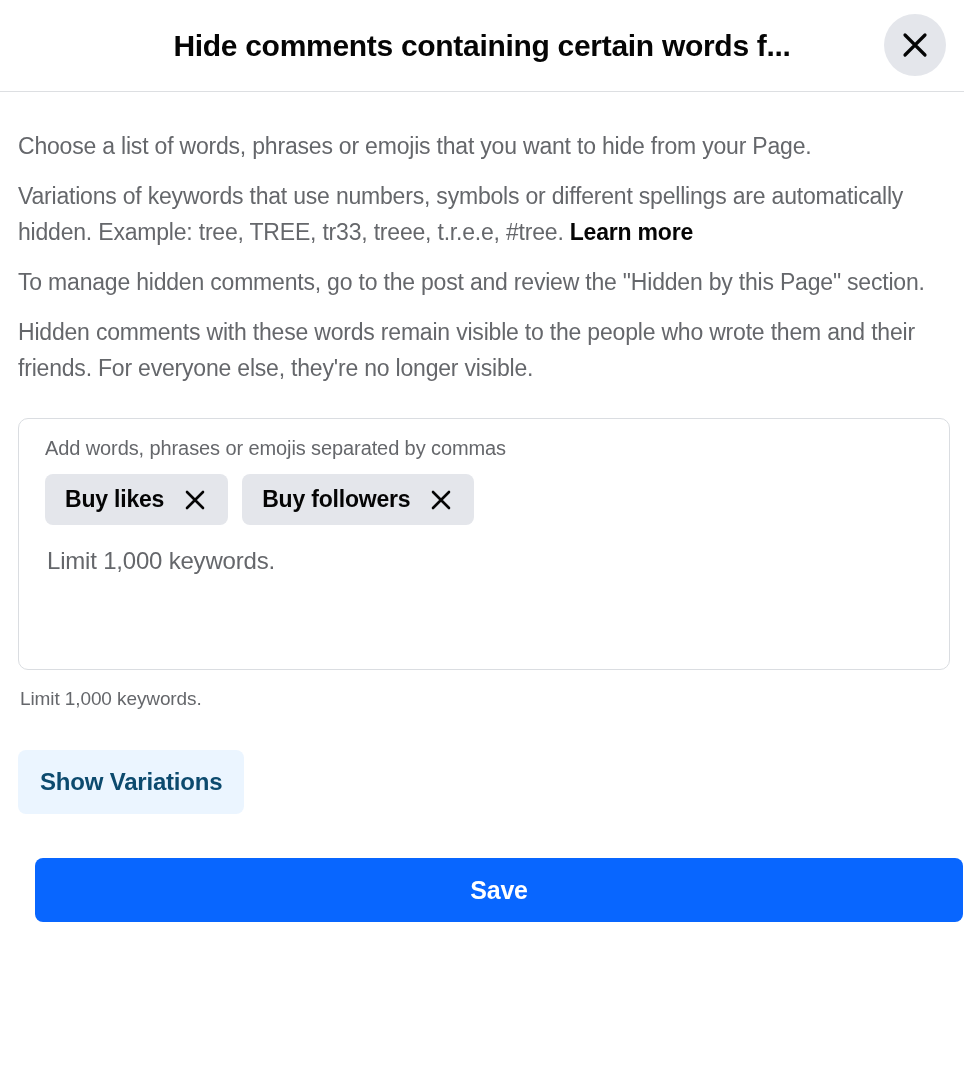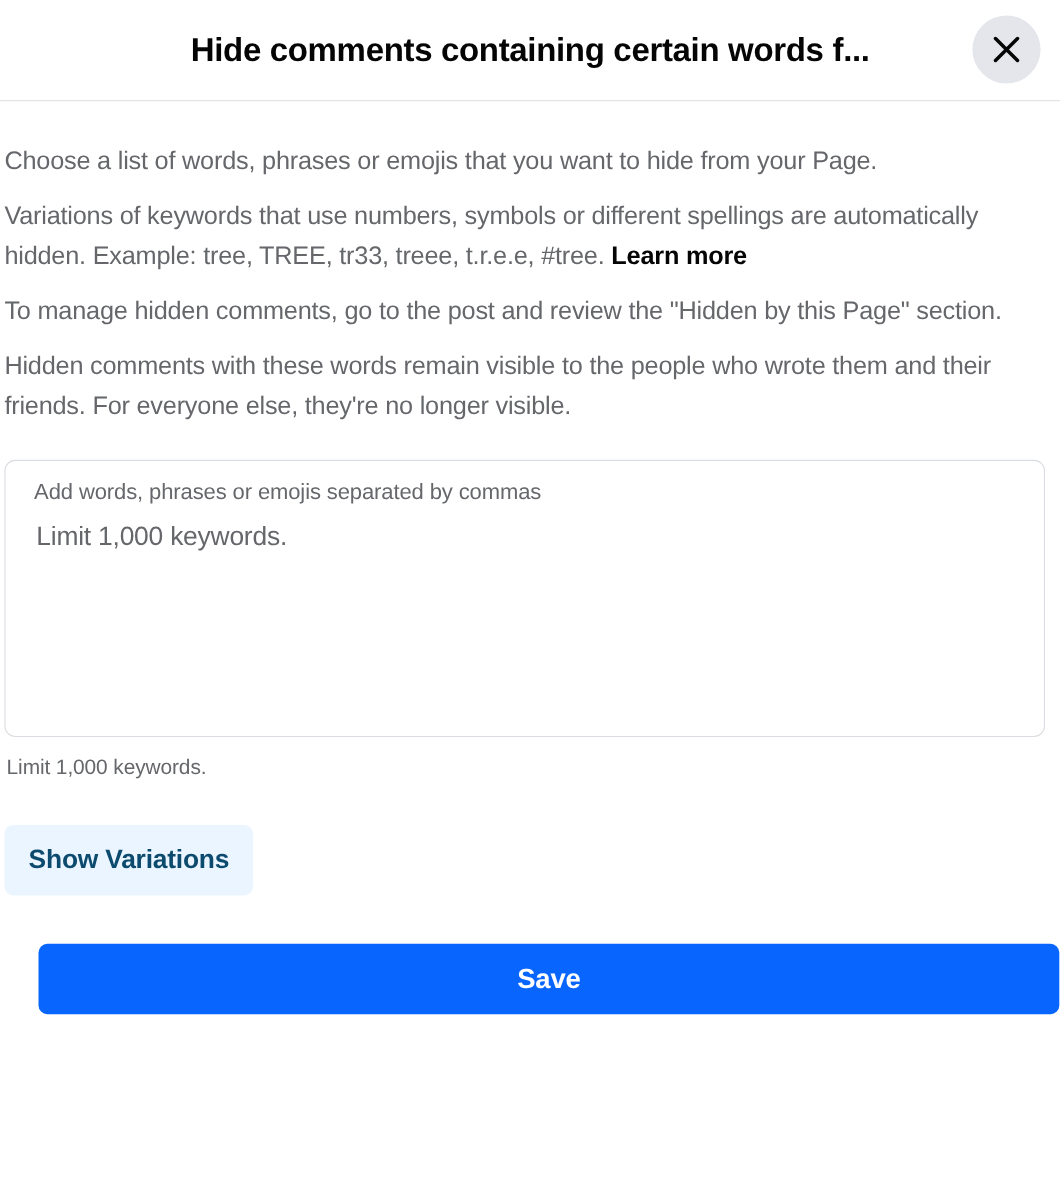--- a/index.html
+++ b/index.html
@@ -57,21 +57,21 @@
     align-items: center;
     justify-content: center;
     cursor: pointer;
     padding: 0;
   }
   .close-button svg { display: block; }
 
   
   .dialog-body {
     flex: 1;
-    padding: 36px 14px 0 4px;
+    padding: 36px 14px 0 18px;
     overflow: hidden;
   }
   .para {
     font-size: 23px;
     line-height: 36px;
     color: #65676b;
     margin: 0 0 14px 0;
     letter-spacing: -0.2px;
   }
   .learn-more {
@@ -191,20 +191,38 @@
     <p class="para">Choose a list of words, phrases or emojis that you want to hide from your Page.</p>
 
     <p class="para"><span>Variations of keywords that use numbers, symbols or different spellings are automatically hidden. Example: tree, TREE, tr33, treee, t.r.e.e, #tree. </span><span class="learn-more">Learn more</span></p>
 
     <p class="para">To manage hidden comments, go to the post and review the "Hidden by this Page" section.</p>
 
     <p class="para">Hidden comments with these words remain visible to the people who wrote them and their friends. For everyone else, they're no longer visible.</p>
 
     <div class="keyword-box">
       <div class="keyword-box-label">Add words, phrases or emojis separated by commas</div>
+      <div class="chips">
+        <span class="chip">
+          <span>Buy likes</span>
+          <span class="chip-remove">
+            <svg width="24" height="24" viewBox="0 0 24 24" aria-hidden="true">
+              <path d="M4 4 L20 20 M20 4 L4 20" stroke="#050505" stroke-width="2.6" stroke-linecap="round"></path>
+            </svg>
+          </span>
+        </span>
+        <span class="chip">
+          <span>Buy followers</span>
+          <span class="chip-remove">
+            <svg width="24" height="24" viewBox="0 0 24 24" aria-hidden="true">
+              <path d="M4 4 L20 20 M20 4 L4 20" stroke="#050505" stroke-width="2.6" stroke-linecap="round"></path>
+            </svg>
+          </span>
+        </span>
+      </div>
       <div class="keyword-hint">Limit 1,000 keywords.</div>
     </div>
 
     <div class="limit-note">Limit 1,000 keywords.</div>
 
     <div class="variations-row">
       <button class="variations-button">Show Variations</button>
     </div>
 
   </div>

